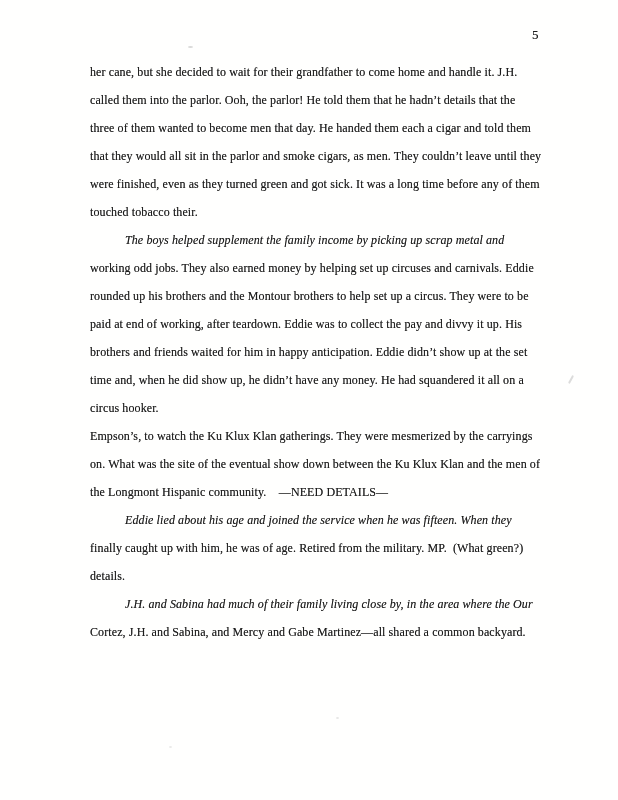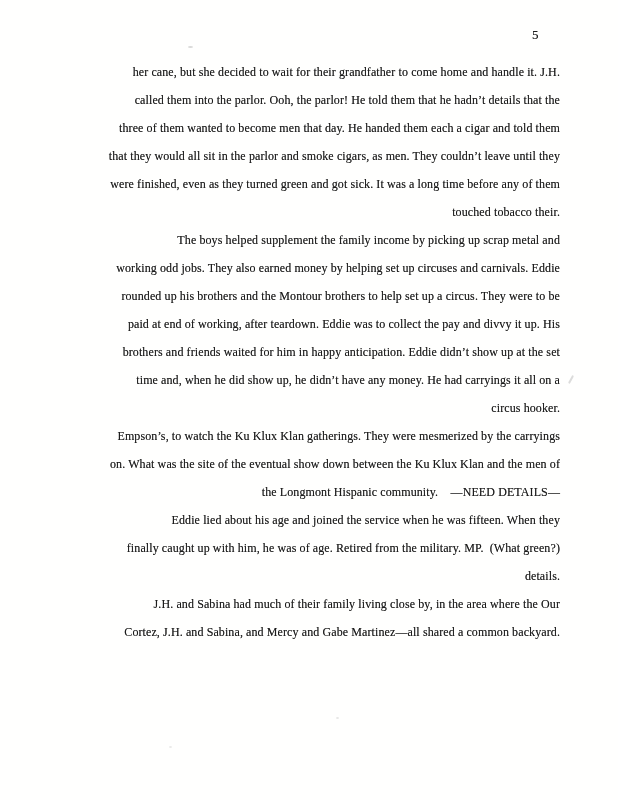--- a/index.html
+++ b/index.html
@@ -30,24 +30,24 @@
     left: 90px;
     width: 470px;
     font-size: 12px;
     line-height: 28px;
     letter-spacing: 0.1px;
     text-shadow: 0 0 0.5px rgba(20,20,20,0.55);
   }
   .line {
     white-space: pre;
     height: 28px;
-    text-align: right;
   }
   .line.indent {
     padding-left: 35px;
+    font-style: italic;
   }
   .artifact {
     position: absolute;
     background: #b9b9b9;
     border-radius: 50%;
   }
   .artifact.smudge-top    { left: 188px; top: 46px;  width: 5px;  height: 2px; opacity: 0.55; }
   .artifact.tick-right    { left: 570px; top: 375px; width: 2px;  height: 9px; opacity: 0.5;
                             border-radius: 1px; transform: rotate(28deg); }
   .artifact.dot-bottom-1  { left: 336px; top: 717px; width: 3px;  height: 2px; opacity: 0.35; }
@@ -64,21 +64,21 @@
       <div class="line">called them into the parlor. Ooh, the parlor! He told them that he hadn’t details that the</div>
       <div class="line">three of them wanted to become men that day. He handed them each a cigar and told them</div>
       <div class="line">that they would all sit in the parlor and smoke cigars, as men. They couldn’t leave until they</div>
       <div class="line">were finished, even as they turned green and got sick. It was a long time before any of them</div>
       <div class="line">touched tobacco their.</div>
       <div class="line indent">The boys helped supplement the family income by picking up scrap metal and</div>
       <div class="line">working odd jobs. They also earned money by helping set up circuses and carnivals. Eddie</div>
       <div class="line">rounded up his brothers and the Montour brothers to help set up a circus. They were to be</div>
       <div class="line">paid at end of working, after teardown. Eddie was to collect the pay and divvy it up. His</div>
       <div class="line">brothers and friends waited for him in happy anticipation. Eddie didn’t show up at the set</div>
-      <div class="line">time and, when he did show up, he didn’t have any money. He had carryings it all on a</div>
+      <div class="line">time and, when he did show up, he didn’t have any money. He had squandered it all on a</div>
       <div class="line">circus hooker.</div>
       <div class="line">Empson’s, to watch the Ku Klux Klan gatherings. They were mesmerized by the carryings</div>
       <div class="line">on. What was the site of the eventual show down between the Ku Klux Klan and the men of</div>
       <div class="line">the Longmont Hispanic community.    —NEED DETAILS—</div>
       <div class="line indent">Eddie lied about his age and joined the service when he was fifteen. When they</div>
       <div class="line">finally caught up with him, he was of age. Retired from the military. MP.  (What green?)</div>
       <div class="line">details.</div>
       <div class="line indent">J.H. and Sabina had much of their family living close by, in the area where the Our</div>
       <div class="line">Cortez, J.H. and Sabina, and Mercy and Gabe Martinez—all shared a common backyard.</div>
     </div>

